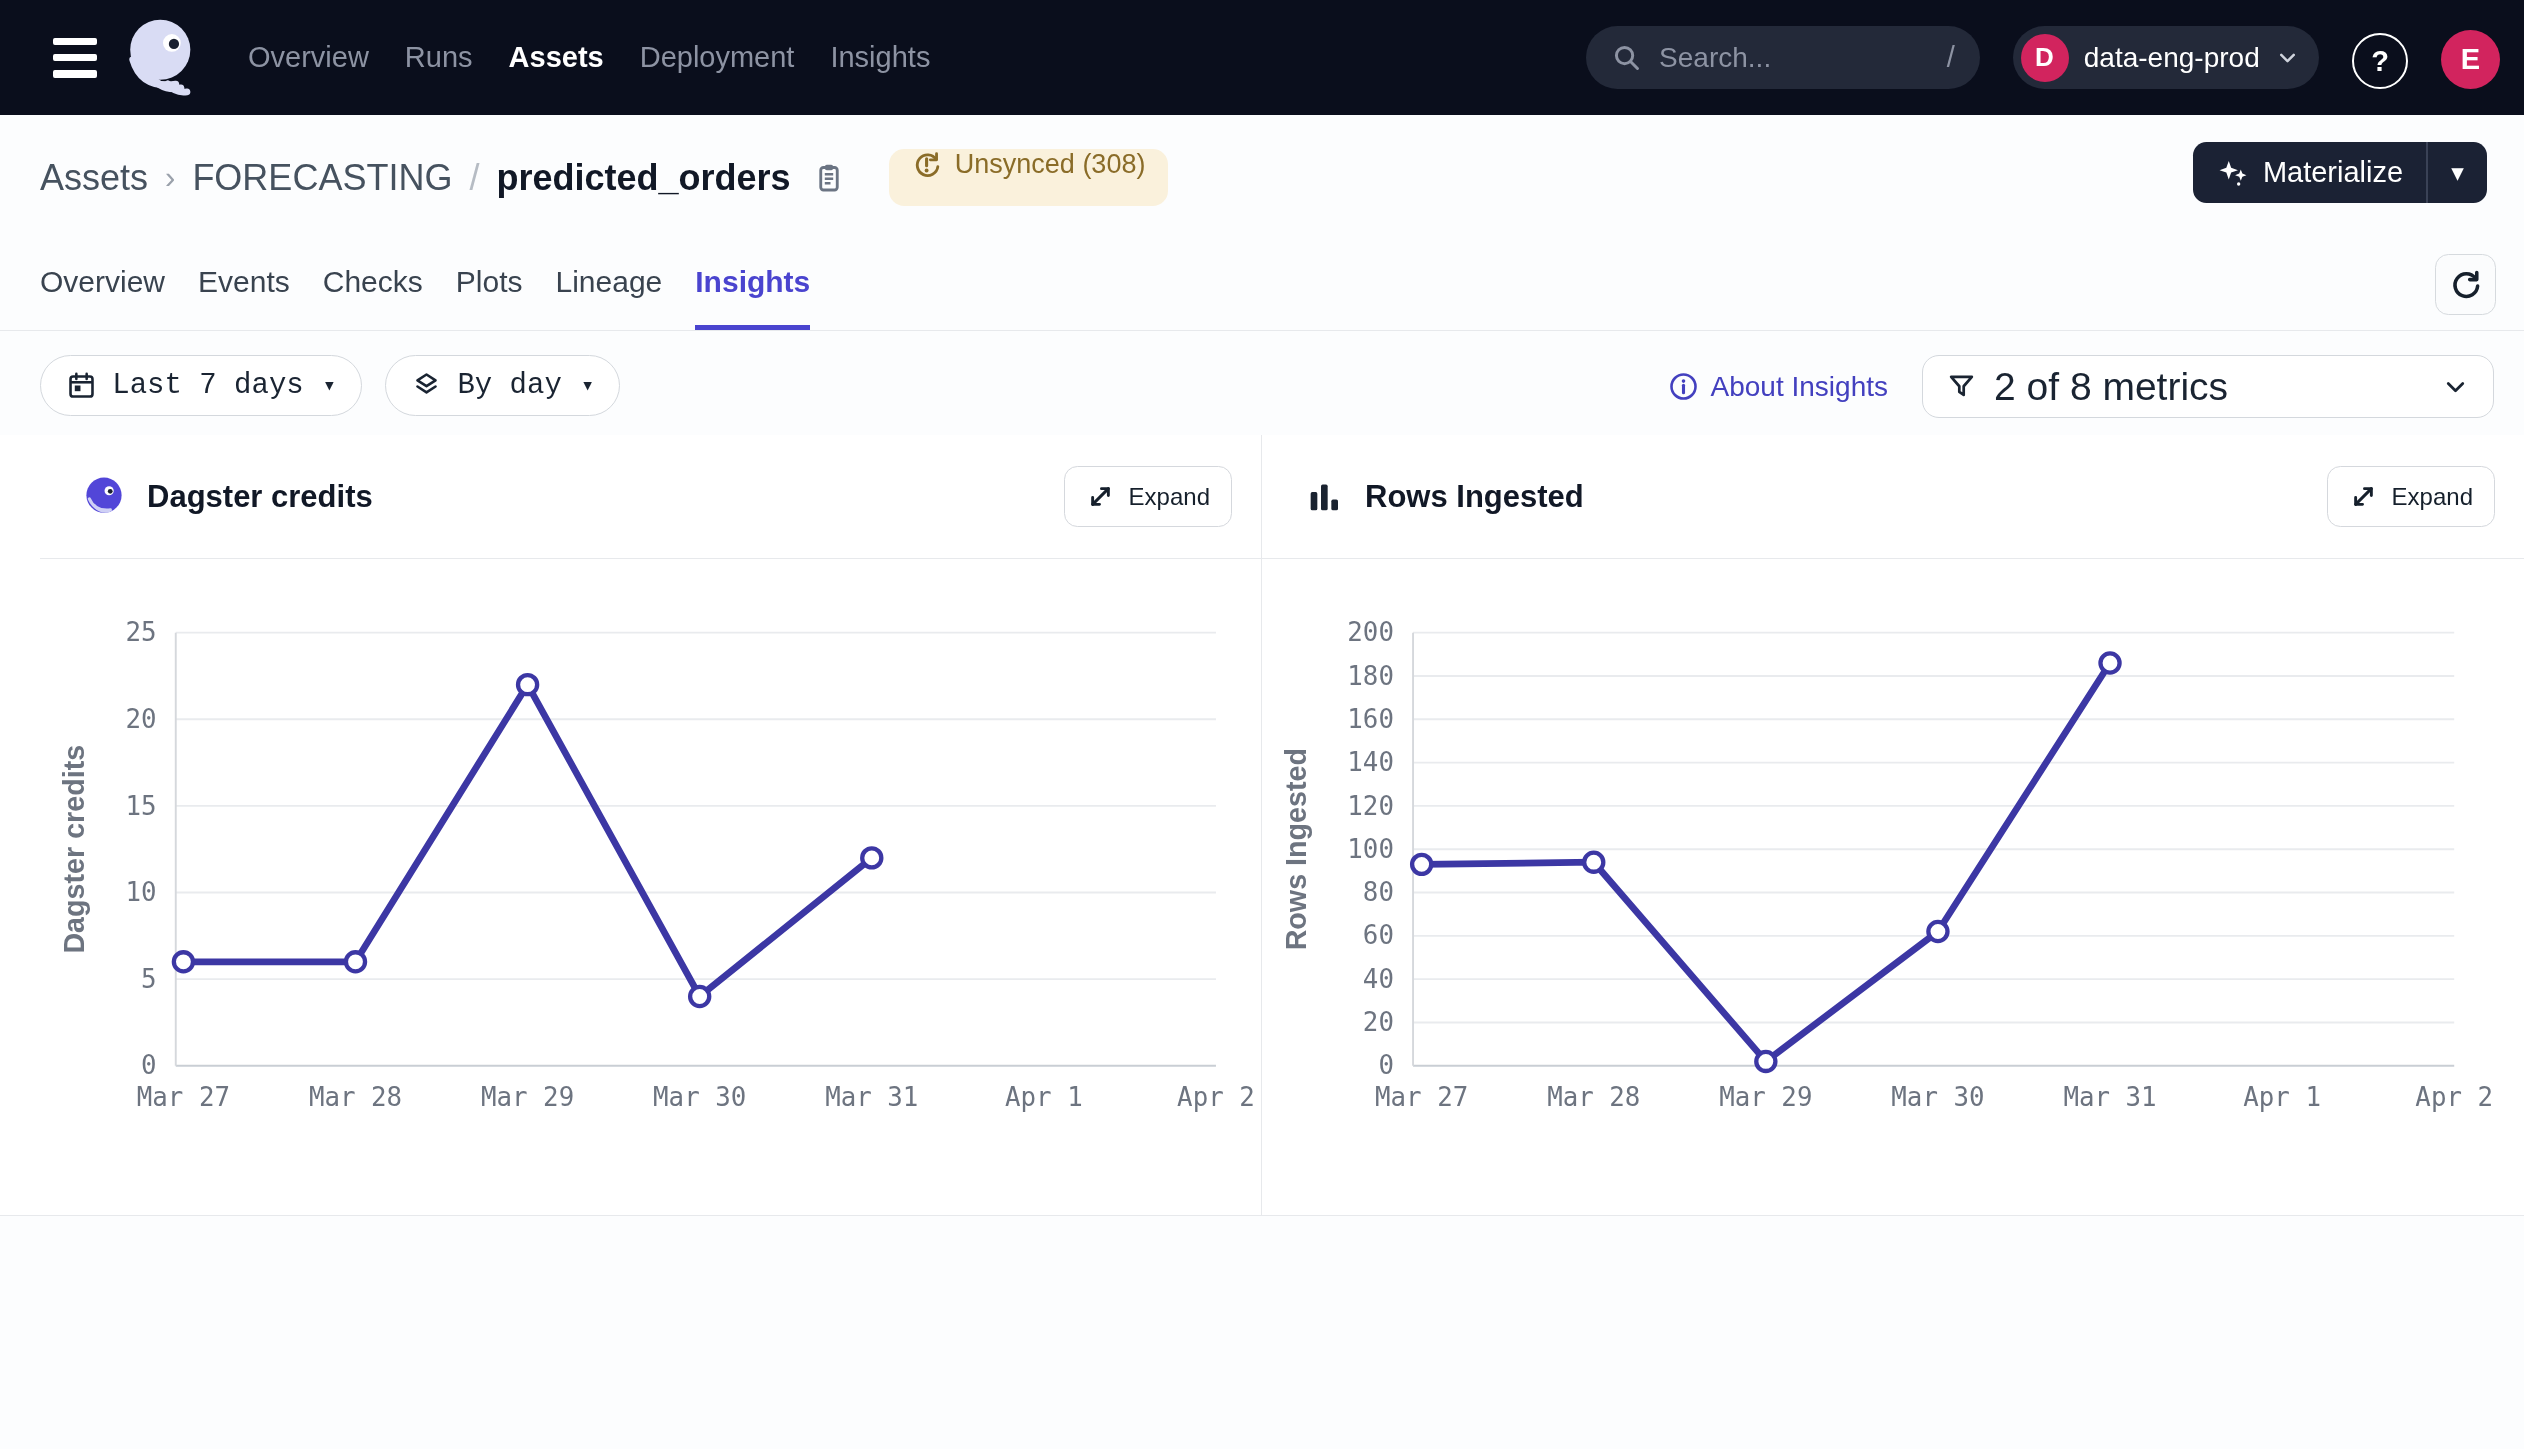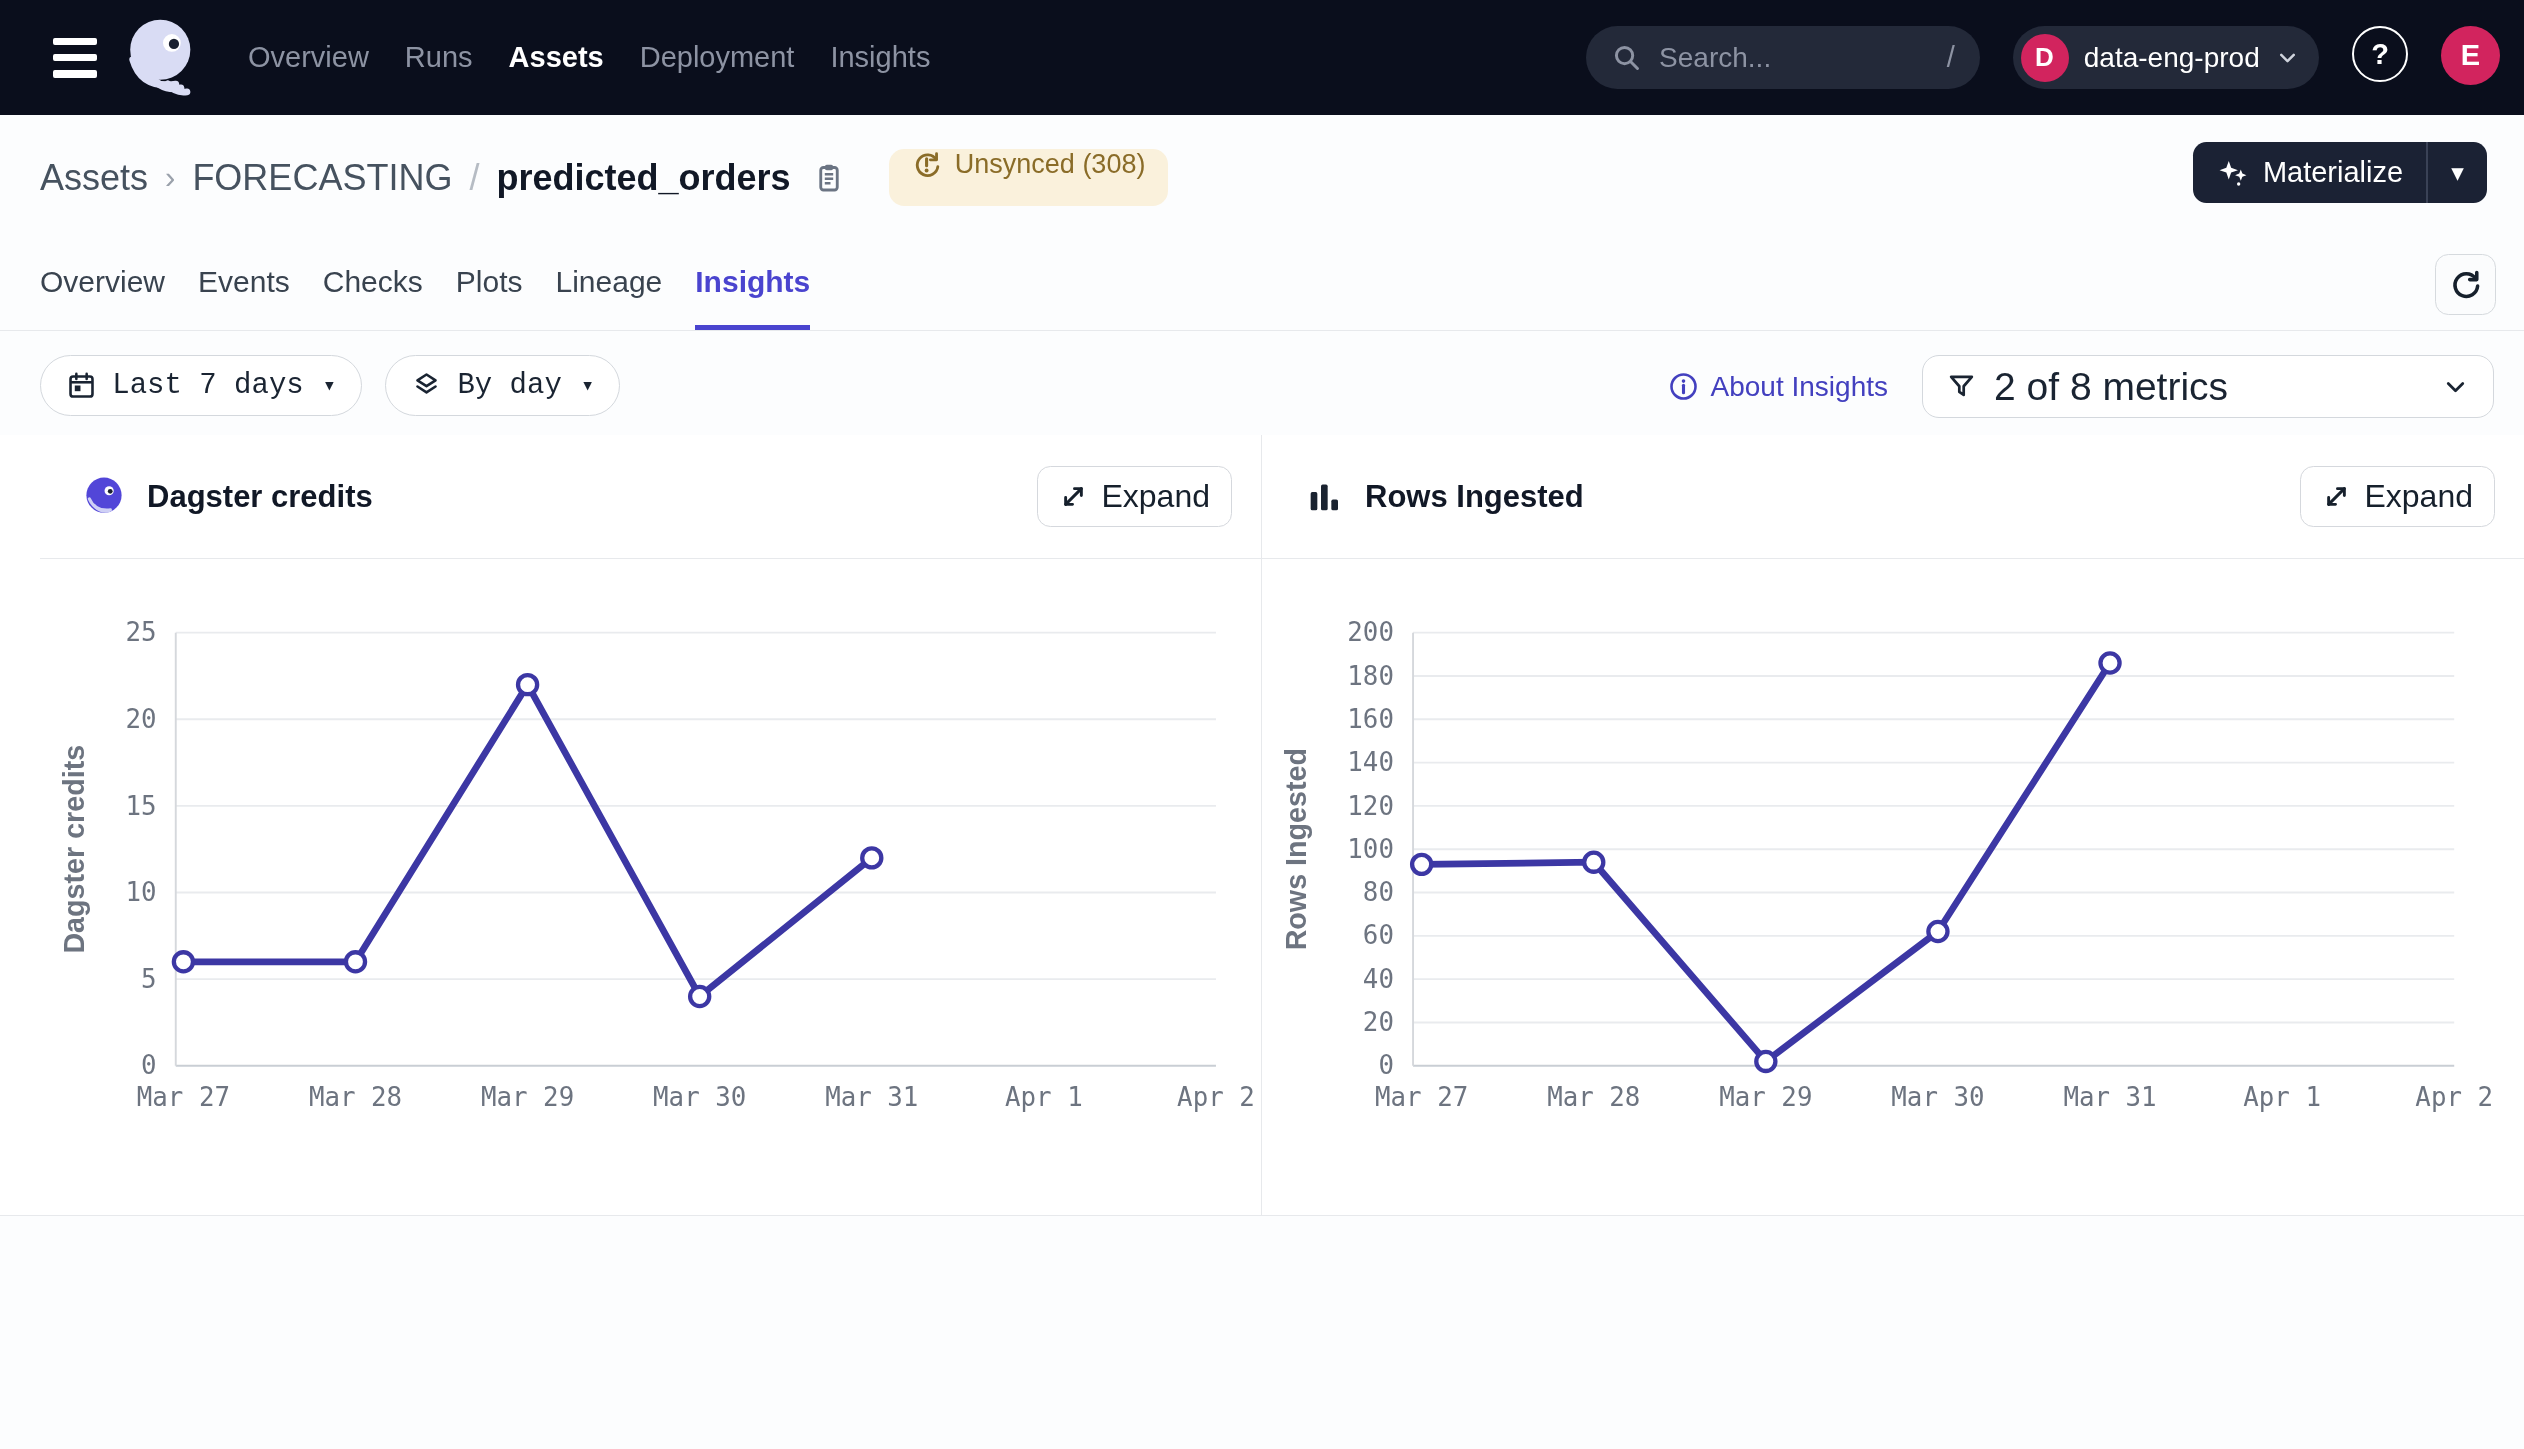--- a/index.html
+++ b/index.html
@@ -11,21 +11,21 @@
   
   .topnav{position:absolute;top:0;left:0;width:2525px;height:115px;background:#0a0e1c;
     display:flex;align-items:center;color:#8d93a3;}
   .hamburger{margin-left:53px;width:44px;height:40px;display:flex;flex-direction:column;
     justify-content:space-between;cursor:pointer;flex:none;}
   .hamburger span{display:block;width:44px;height:7.7px;background:#fff;border-radius:1.9px;}
   .logo{margin-left:25px;width:82px;height:88px;flex:none;}
   .navlinks{margin-left:44px;display:flex;gap:36px;font-size:29px;}
   .navlink{color:#8d93a3;cursor:pointer;}
   .navlink.active{color:#ffffff;font-weight:700;}
-  .nav-right{margin-left:auto;display:flex;align-items:flex-start;gap:33px;margin-right:25px;}
+  .nav-right{margin-left:auto;display:flex;align-items:flex-end;gap:33px;margin-right:25px;}
   .searchbox{width:344px;height:63px;background:#232939;border-radius:32px;display:flex;
     align-items:center;padding:0 25px;gap:15.3px;}
   .searchbox input{flex:1;background:transparent;border:none;outline:none;color:#c7ccd6;
     font-size:28px;font-family:"Liberation Sans",sans-serif;min-width:0;}
   .searchbox input::placeholder{color:#8d93a3;}
   .slash-hint{color:#8d93a3;font-size:29px;}
   .workspace{height:63px;background:#232939;border-radius:32px;display:flex;align-items:center;
     gap:15.3px;padding:0 19px 0 7.7px;cursor:pointer;}
   .circle-badge{width:48px;height:48px;border-radius:50%;background:#d2245e;color:#fff;
     display:flex;align-items:center;justify-content:center;font-size:26px;font-weight:700;flex:none;}
@@ -73,21 +73,21 @@
   .metrics-select .chev{margin-left:auto;display:flex;align-items:center;}
   
   .charts{position:absolute;top:435px;left:0;width:2525px;height:781px;background:#fff;
     border-bottom:1.9px solid #e7e9ec;box-sizing:border-box;display:flex;}
   .chart-card{width:1262px;box-sizing:border-box;}
   .chart-card.first{border-right:1.9px solid #e7e9ec;padding-left:40px;}
   .card-header{height:124px;box-sizing:border-box;border-bottom:1.9px solid #e7e9ec;display:flex;
     align-items:center;padding:0 29px 0 42px;gap:21px;}
   .card-title{font-size:31px;font-weight:700;color:#111826;}
   .expand-btn{margin-left:auto;height:59px;border:1.9px solid #d5d8dd;border-radius:13.4px;background:#fff;
-    display:flex;align-items:center;gap:13.4px;padding:0 21px;font-size:32px;color:#16202c;cursor:pointer;}
+    display:flex;align-items:center;gap:13.4px;padding:0 21px;font-size:24px;color:#16202c;cursor:pointer;}
   .card-body{height:655px;}
   .card-body svg{display:block;}
   .tick{font-family:"DejaVu Sans Mono",monospace;font-size:27px;fill:#6d7480;}
   .ylab{font-family:"Liberation Sans",sans-serif;font-size:30px;font-weight:700;fill:#6d7480;}
 </style>
 </head>
 <body>
 
 <div class="topnav">
   <div class="hamburger">

